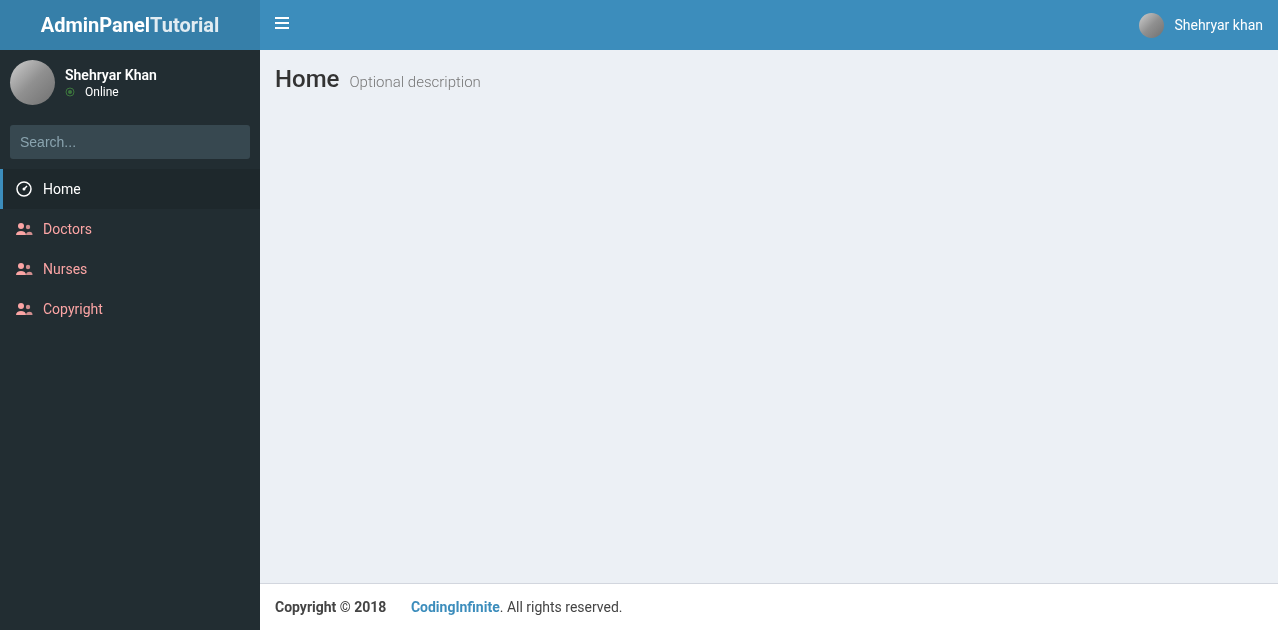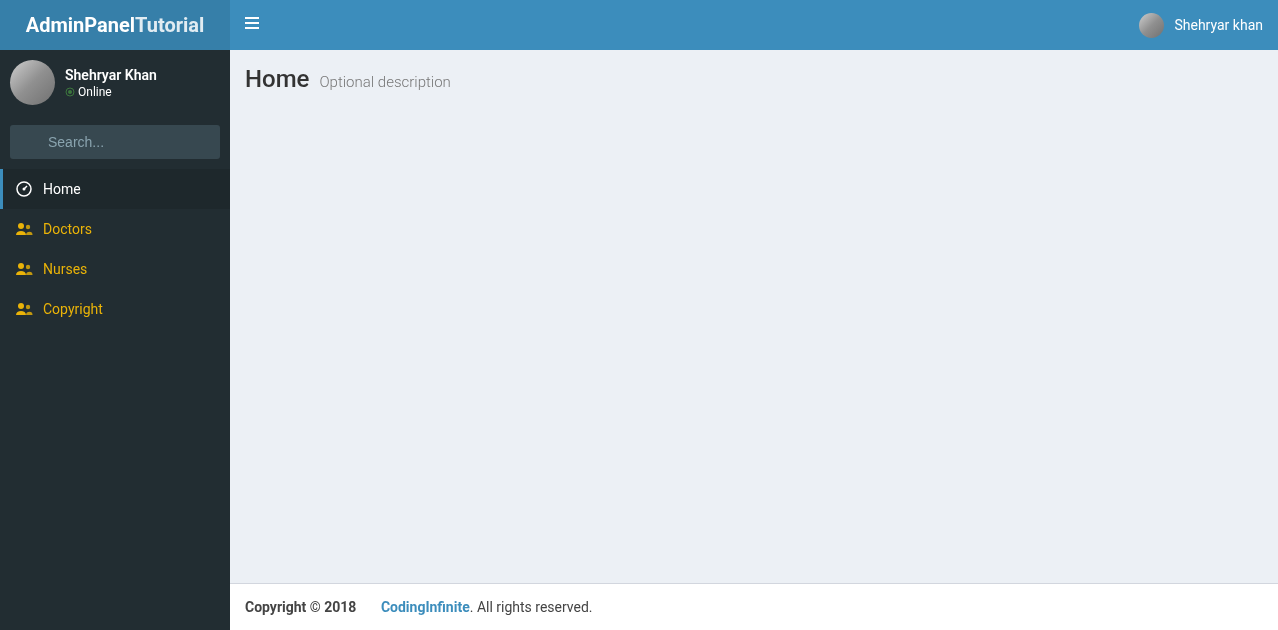--- a/index.html
+++ b/index.html
@@ -12,21 +12,21 @@
       font-size: 14px;
       overflow: hidden;
     }
     .wrapper {
       display: flex;
       height: 630px;
       width: 1278px;
     }
     
     .sidebar {
-      width: 230px;
+      width: 260px;
       background: #222d32;
       display: flex;
       flex-direction: column;
       flex-shrink: 0;
     }
     .logo {
       background: #367fa9;
       height: 50px;
       display: flex;
       align-items: center;
@@ -60,21 +60,21 @@
       gap: 2px;
     }
     .user-panel .name {
       color: #fff;
       font-weight: 600;
       font-size: 14px;
     }
     .user-panel .status {
       display: flex;
       align-items: center;
-      gap: 3px;
+      gap: 10px;
       color: #fff;
       font-size: 12px;
     }
     .user-panel .status-dot {
       width: 10px;
       height: 10px;
       display: inline-flex;
       align-items: center;
       justify-content: center;
     }
@@ -83,21 +83,20 @@
       height: 10px;
     }
     .search-form {
       padding: 10px;
     }
     .search-input-wrap {
       display: flex;
       background: #374850;
       border-radius: 3px;
       overflow: hidden;
-      padding-left: 28px;
     }
     .search-input {
       flex: 1;
       background: transparent;
       border: none;
       color: #b8c7ce;
       padding: 9px 10px;
       font-size: 14px;
       outline: none;
     }
@@ -124,21 +123,21 @@
       list-style: none;
     }
     .sidebar-menu li {
       border-left: 3px solid transparent;
     }
     .sidebar-menu li a {
       display: flex;
       align-items: center;
       gap: 10px;
       padding: 12px 15px 12px 12px;
-      color: #eab308;
+      color: #fca5a5;
       text-decoration: none;
       font-size: 14px;
     }
     .sidebar-menu li.active {
       background: #1e282c;
       border-left-color: #3c8dbc;
     }
     .sidebar-menu li.active a {
       color: #fff;
     }

